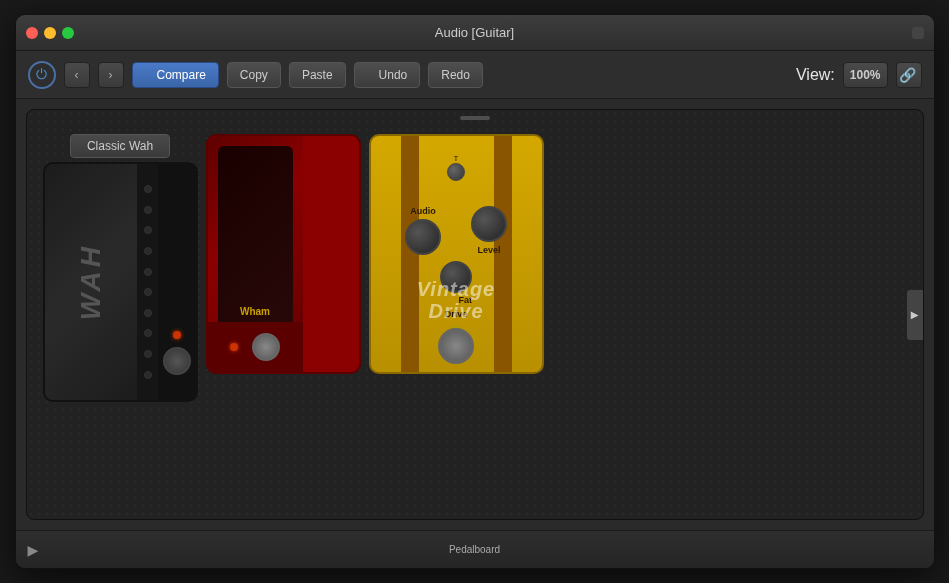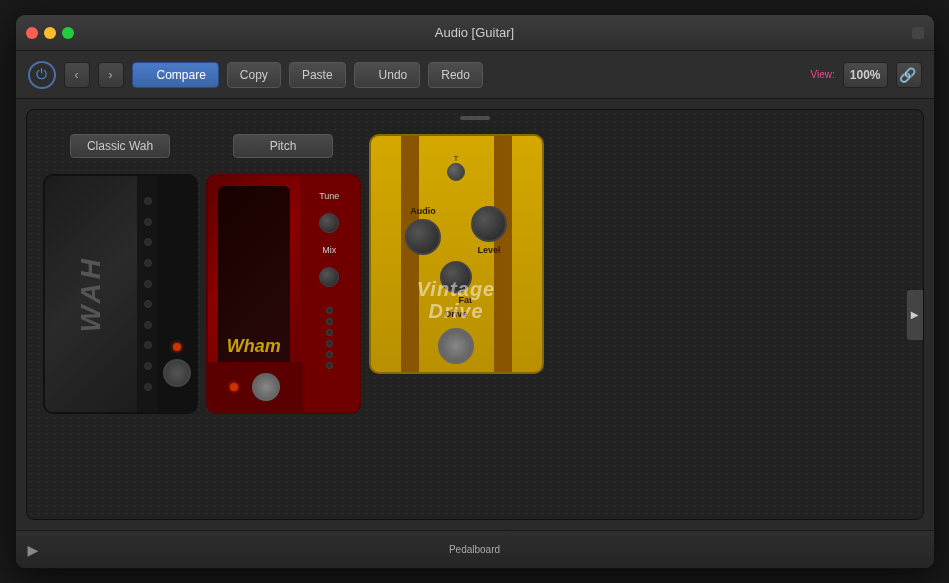--- a/index.html
+++ b/index.html
@@ -158,22 +158,22 @@
     }
 
     .toolbar-btn.undo {
       background: linear-gradient(180deg, #4e4e4e, #3c3c3c);
       padding-left: 24px;
     }
 
     .toolbar-spacer { flex: 1; }
 
     .view-label {
-      color: #ec4899;
-      font-size: 10px;
+      color: #e5e5e5;
+      font-size: 16px;
     }
 
     .view-percent {
       background: linear-gradient(180deg, #4a4a4a, #3a3a3a);
       border: 1px solid #222;
       border-radius: 4px;
       color: #ccc;
       font-size: 12px;
       padding: 3px 6px;
       height: 26px;
@@ -242,21 +242,21 @@
       padding: 8px 16px;
       gap: 8px;
       position: relative;
     }
 
     
     .pedal-wrapper {
       display: flex;
       flex-direction: column;
       align-items: center;
-      gap: 16px;
+      gap: 4px;
     }
 
     .pedal-label-btn {
       height: 24px;
       min-width: 100px;
       padding: 0 16px;
       background: linear-gradient(180deg, #4a4a4a, #3a3a3a);
       border: 1px solid #555;
       border-radius: 4px;
       color: #ccc;
@@ -379,23 +379,22 @@
       background: linear-gradient(135deg, #1a0000 0%, #2a0a0a 100%);
       border-radius: 6px;
     }
 
     .wham-label {
       position: absolute;
       bottom: 55px;
       left: 50%;
       transform: translateX(-50%);
       color: #c8a000;
-      font-size: 18px;
+      font-size: 10px;
       font-weight: 700;
-      font-style: italic;
       white-space: nowrap;
       z-index: 2;
     }
 
     .pitch-right {
       width: 60px;
       height: 100%;
       background: #700000;
       display: flex;
       flex-direction: column;
@@ -710,39 +709,24 @@
               <div class="wah-dot"></div>
             </div>
             <div class="wah-side">
               <div class="wah-led"></div>
               <div class="wah-stomp"></div>
             </div>
           </div>
         </div>
 
         <div class="pedal-wrapper">
-          <button class="pedal-label-btn">Pitch</button>
           <div class="pedal-pitch">
             <div class="pitch-rocker">
               <div class="pitch-rocker-surface"></div>
               <div class="wham-label">Wham</div>
-            </div>
-            <div class="pitch-right">
-              <span class="pitch-knob-label">Tune</span>
-              <div class="pitch-knob"></div>
-              <span class="pitch-knob-label">Mix</span>
-              <div class="pitch-knob"></div>
-              <div class="pitch-leds">
-                <div class="pitch-led"></div>
-                <div class="pitch-led"></div>
-                <div class="pitch-led"></div>
-                <div class="pitch-led"></div>
-                <div class="pitch-led"></div>
-                <div class="pitch-led"></div>
-              </div>
             </div>
             <div class="pitch-side">
               <div class="pitch-led-bottom"></div>
               <div class="pitch-stomp"></div>
             </div>
           </div>
         </div>
 
         <div class="pedal-wrapper">
           <div class="pedal-drive">

